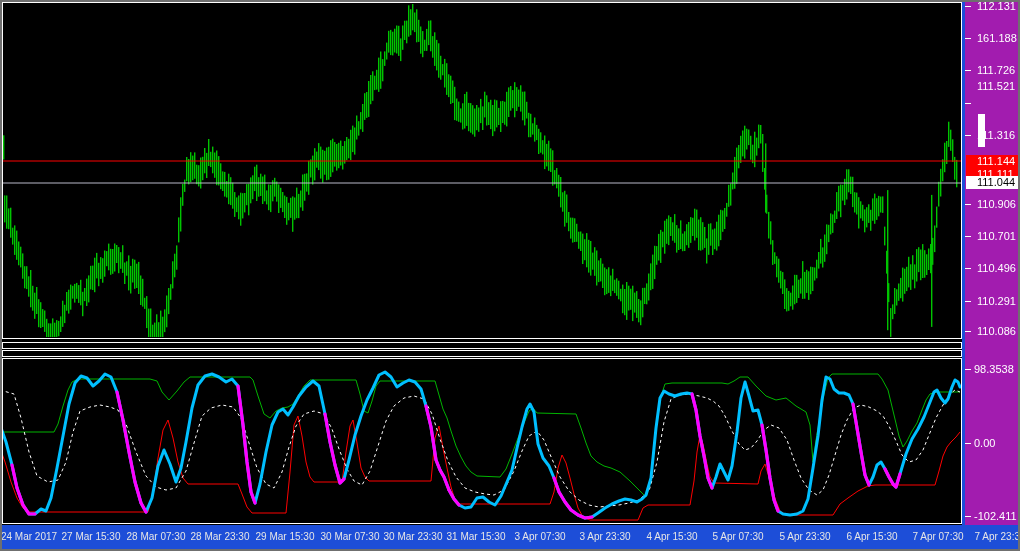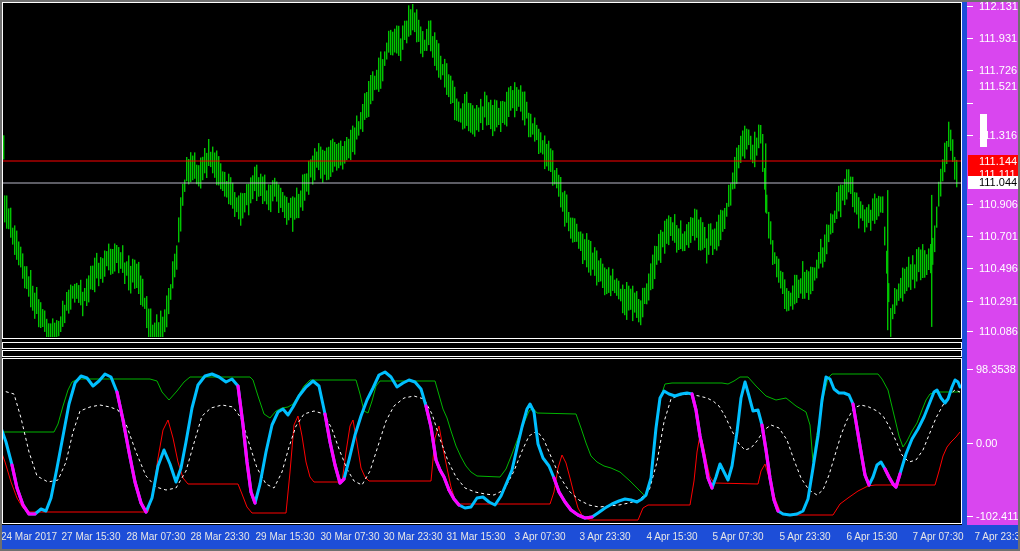--- a/index.html
+++ b/index.html
@@ -8,22 +8,22 @@
   #frame{position:absolute;inset:0;border:2px solid #6f6f6f;pointer-events:none;z-index:60;}
   #chart-svg{position:absolute;left:0;top:0;z-index:1;}
   .win{position:absolute;border:1px solid #fff;box-sizing:border-box;background:transparent;z-index:5;}
   #main-window{left:2px;top:2px;width:960px;height:337px;}
   #sep1{left:2px;top:342px;width:960px;height:7px;background:#000;}
   #sep2{left:2px;top:350px;width:960px;height:7px;background:#000;}
   #ind-window{left:2px;top:358px;width:960px;height:166px;}
   #chart-title{position:absolute;left:7px;top:6px;color:#e9e9e9;font-size:10px;z-index:20;white-space:nowrap;}
   #chart-title .dd{display:inline-block;margin-right:5px;font-size:8px;color:#fff;}
   #ind-title{position:absolute;left:7px;top:361px;color:#fff;font-size:10px;z-index:20;white-space:nowrap;}
-  #gutter{position:absolute;left:962px;top:0;width:58px;height:525px;background:#d946ef;
-          border-left:5px solid #1d4ed8;box-sizing:border-box;z-index:10;}
+  #gutter{position:absolute;left:962px;top:0;width:58px;height:525px;background:#a21caf;
+          border-left:3px solid #1d4ed8;box-sizing:border-box;z-index:10;}
   .plabel{position:absolute;left:12px;color:#fff;font-size:11px;line-height:13px;white-space:nowrap;}
   .plabel.ask{left:1px;right:1px;height:27px;line-height:13px;padding-left:11px;}
   .plabel.bid{left:1px;right:1px;height:13px;line-height:13px;padding-left:11px;}
   .plabel.squeezed{height:7px;overflow:hidden;line-height:10px;}
   .ilabel{position:absolute;left:9px;color:#fff;font-size:11px;line-height:13px;white-space:nowrap;}
   .ptick{position:absolute;left:0;width:6px;height:1px;background:#fff;}
   #scale-marker{position:absolute;left:13px;width:7px;background:#fff;}
   #time-bar{position:absolute;left:2px;top:525px;width:1016px;height:24px;background:#1d4ed8;z-index:10;overflow:hidden;}
   .tlabel{position:absolute;top:6px;transform:translateX(-50%);color:#e6e6e6;font-size:10px;white-space:nowrap;}
 </style>
@@ -547,21 +547,21 @@
   <div class="win" id="main-window"></div>
   <div class="win" id="sep1"></div>
   <div class="win" id="sep2"></div>
   <div class="win" id="ind-window"></div>
 
 
 
   <div id="gutter">
       <div class="plabel " style="top: 0px;">112.131</div>
       <div class="ptick" style="top: 6px;"></div>
-      <div class="plabel " style="top: 32px;">111.931</div>
+      <div class="plabel " style="top: 32px;">161.188</div>
       <div class="ptick" style="top: 38px;"></div>
       <div class="plabel " style="top: 64px;">111.726</div>
       <div class="ptick" style="top: 70px;"></div>
       <div class="plabel " style="top: 80px;">111.521</div>
       <div class="ptick" style="top: 103px;"></div>
       <div class="plabel " style="top: 129px;">111.316</div>
       <div class="ptick" style="top: 135px;"></div>
       <div class="plabel ask" style="top: 155px; background: rgb(255, 0, 0); color: rgb(255, 255, 255);">111.144</div>
       <div class="plabel squeezed" style="top: 169px;">111.111</div>
       <div class="plabel bid" style="top: 176px; background: rgb(255, 255, 255); color: rgb(0, 0, 0);">111.044</div>

